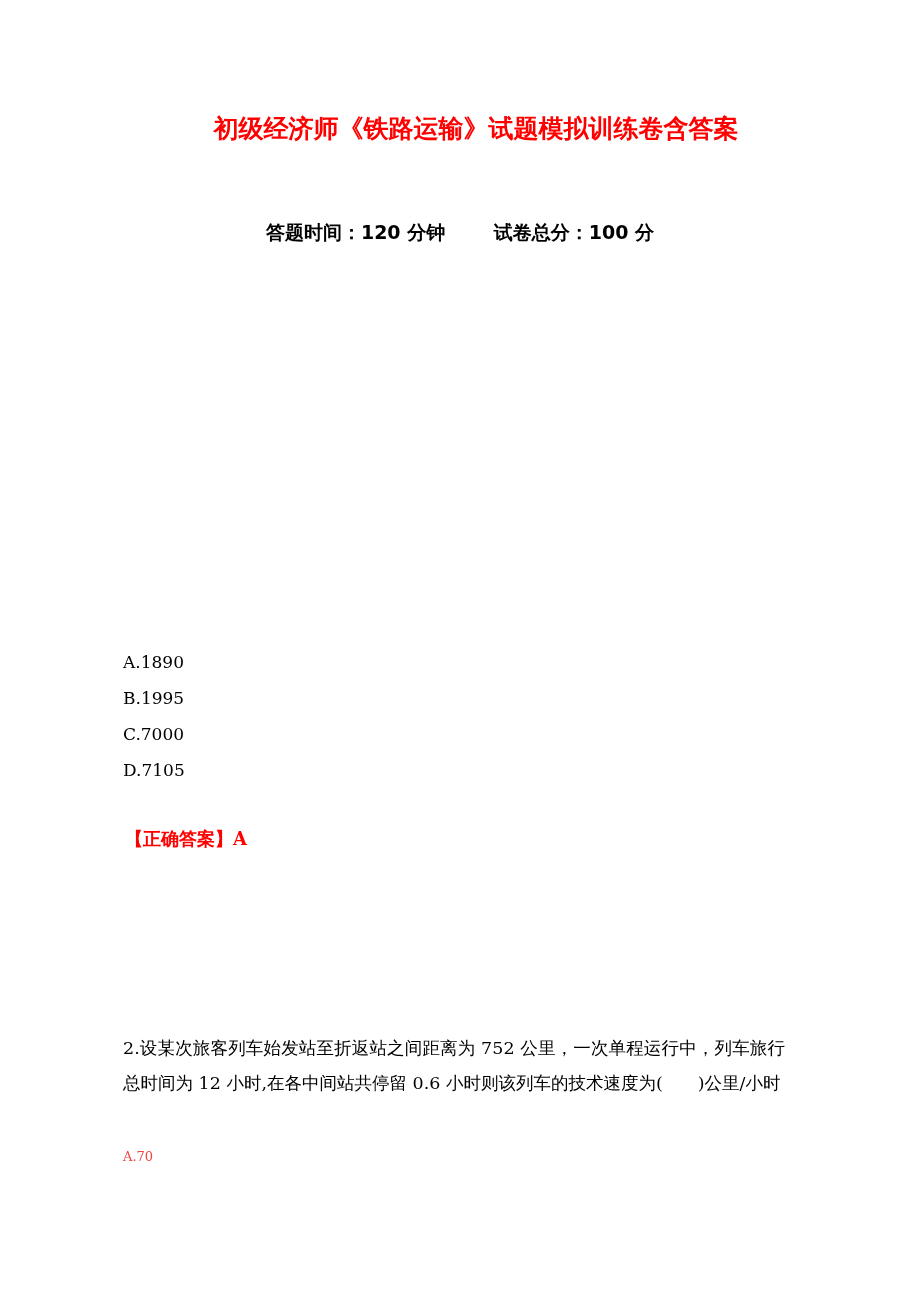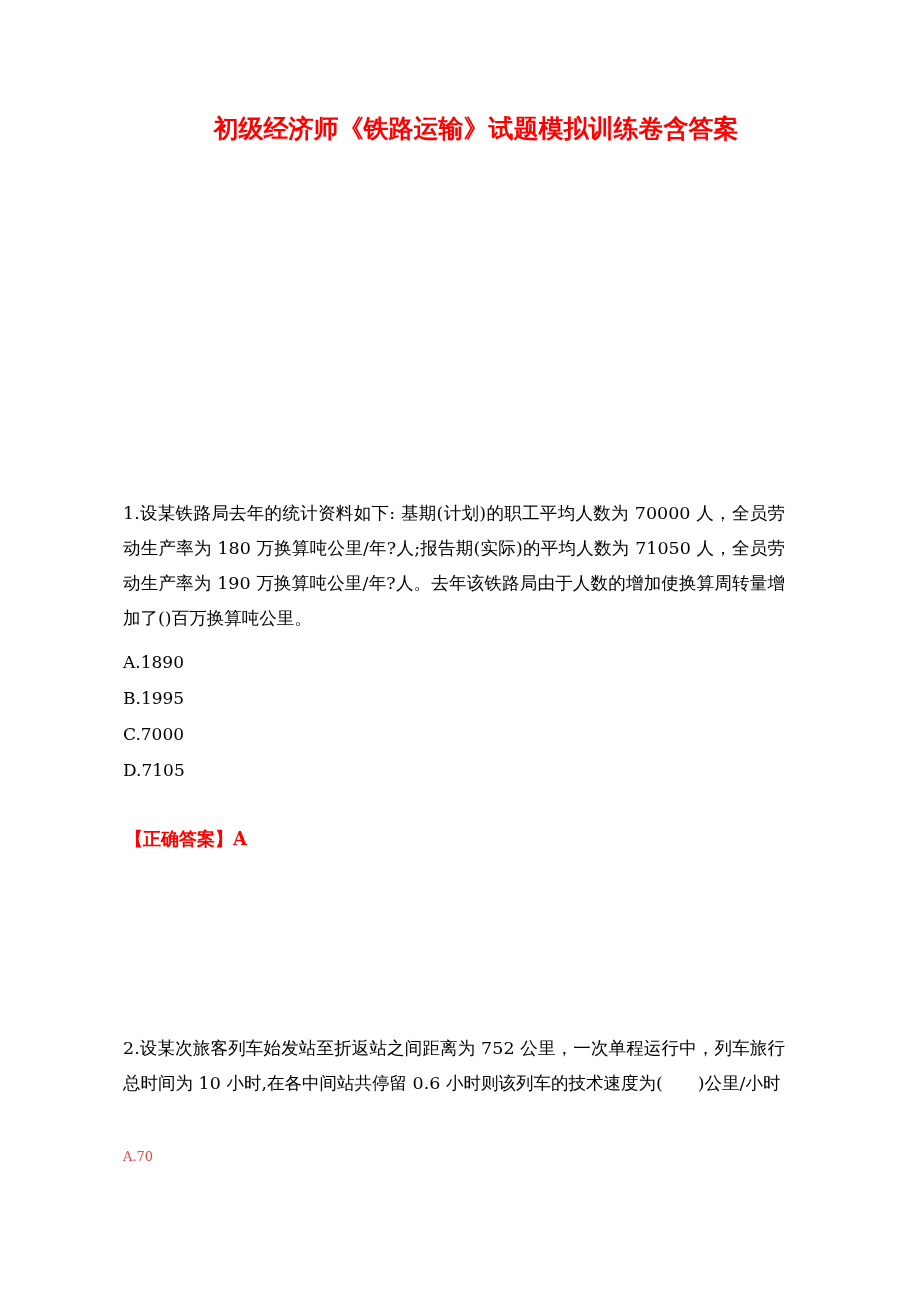--- a/index.html
+++ b/index.html
@@ -114,33 +114,36 @@
     color: #ef4444;
   }
 </style>
 </head>
 <body>
 
 <div class="page">
 
   <h1 class="title">初级经济师《铁路运输》试题模拟训练卷含答案</h1>
 
+  <div class="info-row">
+    <span>答题时间：120 分钟</span>
+    <span class="gap">试卷总分：100 分</span>
+  </div>
 
 
 
-  <p class="qtext q1-text">1.设某铁路局去年的统计资料如下: 基期(计划)的职工平均人数为 70000 人，全员劳动生产率为 180 万换算吨公里/年?人;报告期(实际)的平均人数为 71050 人，全员劳动生产率为 190 万换算吨公里/年?人。去年该铁路局由于人数的增加使换算周转量增加了()百万换算吨公里。</p>
 
   <div class="options">
     <div class="option">A.1890</div>
     <div class="option">B.1995</div>
     <div class="option">C.7000</div>
     <div class="option">D.7105</div>
   </div>
 
   <p class="answer">
     <span>【正确答案】</span><span>A</span>
   </p>
 
-  <p class="qtext q2-text">2.设某次旅客列车始发站至折返站之间距离为 752 公里，一次单程运行中，列车旅行总时间为 10 小时,在各中间站共停留 0.6 小时则该列车的技术速度为(　　)公里/小时</p>
+  <p class="qtext q2-text">2.设某次旅客列车始发站至折返站之间距离为 752 公里，一次单程运行中，列车旅行总时间为 12 小时,在各中间站共停留 0.6 小时则该列车的技术速度为(　　)公里/小时</p>
 
   <div class="q2-option">A.70</div>
 
 </div>
 
 </body></html>

